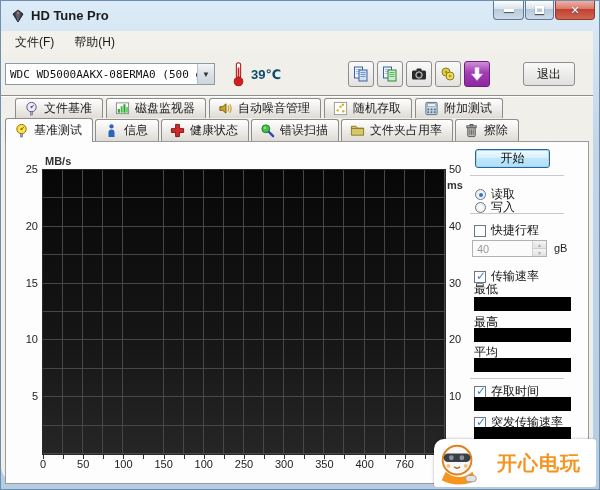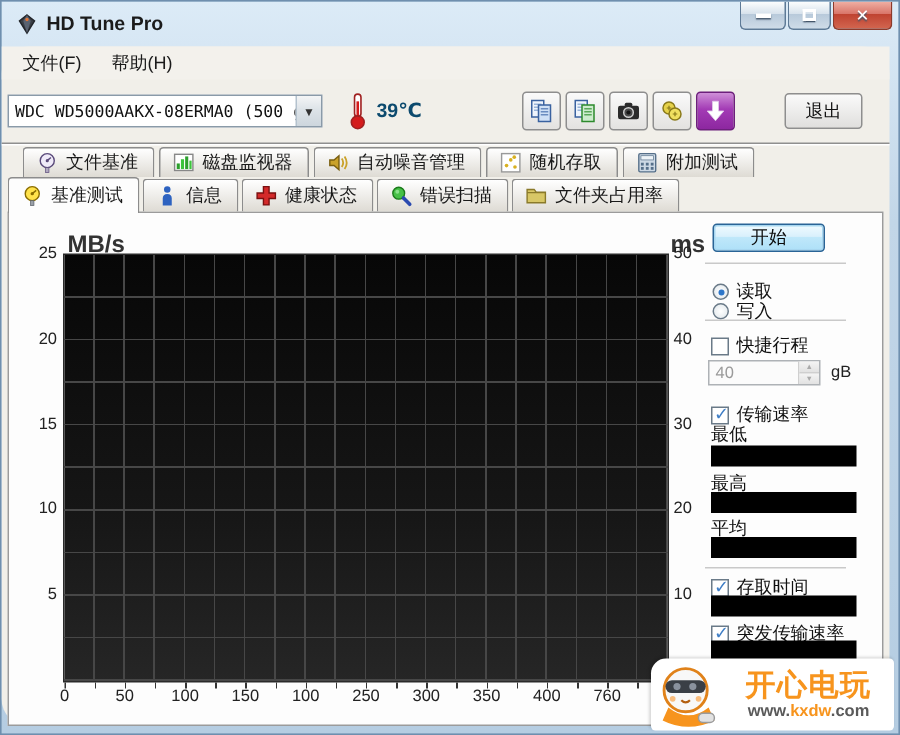--- a/index.html
+++ b/index.html
@@ -54,23 +54,23 @@
   
   .panel{position:absolute;left:4px;top:110px;width:584px;height:343px;background:#fdfdfd;border:1px solid #9b9b9b;z-index:1;}
   .chart{position:absolute;inset:0;}
   .plot{position:absolute;left:37px;top:28px;width:402px;height:284px;outline:1px solid #2a2a2a;
     background:
       repeating-linear-gradient(90deg,transparent 0,transparent 19.1px,#474747 19.1px,#474747 20.1px),
       repeating-linear-gradient(180deg,transparent 0,transparent 27.4px,#474747 27.4px,#474747 28.4px),
       linear-gradient(#070707,#161616 60%,#262626);}
   .tickstrip{position:absolute;left:37px;top:313px;width:403px;height:4px;
     background:repeating-linear-gradient(90deg,#333 0,#333 1px,transparent 1px,transparent 20.1px);}
-  .axis-unit{position:absolute;top:13px;font-size:16px;font-weight:bold;color:#333;}
+  .axis-unit{position:absolute;top:13px;font-size:11px;font-weight:bold;color:#333;}
   .unit-left{left:39px;}
-  .unit-right{left:441px;}
+  .unit-right{left:441px;margin-top:24px;}
   .axlbl{position:absolute;font-size:11px;color:#222;}
   .axl{width:26px;text-align:right;left:6px;}
   .axr{left:443px;width:26px;text-align:left;}
   .axx{top:316px;width:30px;text-align:center;}
   
   .controls{position:absolute;left:456px;top:0;width:126px;height:100%;font-size:12px;color:#111;}
   .ctl-sep{position:absolute;left:8px;width:94px;height:1px;background:#c9c9c9;}
   .start-btn{position:absolute;left:13px;top:7px;width:75px;height:19px;border:1px solid #2a6496;border-radius:3px;
     box-shadow:inset 0 0 0 1px #a8d7f0;background:linear-gradient(#f0fbff,#d9f0fc 45%,#c0e8fa 46%,#aee0f8);
     font-size:12px;color:#0a0a0a;display:flex;align-items:center;justify-content:center;}
@@ -300,20 +300,31 @@
             <span>错误扫描</span>
           </div>
           <div class="tab">
             <span class="ticon">
               <svg viewBox="0 0 16 16">
                 <path d="M1.5 3.5h5l1.5 2h6.5v7.5h-13z" fill="#d8c766" stroke="#8a7a2a"></path>
                 <path d="M1.5 5.8h13" stroke="#8a7a2a"></path>
               </svg>
             </span>
             <span>文件夹占用率</span>
+          </div>
+          <div class="tab">
+            <span class="ticon">
+              <svg viewBox="0 0 16 16">
+                <rect x="4" y="5" width="8" height="9.5" rx="1" fill="#b8b8b8" stroke="#555"></rect>
+                <rect x="3" y="3" width="10" height="2" fill="#cfcfcf" stroke="#555"></rect>
+                <rect x="6.5" y="1.6" width="3" height="1.5" fill="#cfcfcf" stroke="#555"></rect>
+                <path d="M6.2 7v5.5 M8 7v5.5 M9.8 7v5.5" stroke="#666"></path>
+              </svg>
+            </span>
+            <span>擦除</span>
           </div>
         </div>
     </div>
 
     <div class="panel">
       <div class="chart">
         <span class="axis-unit unit-left">MB/s</span>
         <span class="axis-unit unit-right">ms</span>
         <div class="plot"></div>
         <div class="tickstrip"></div>
@@ -405,17 +416,16 @@
         <circle cx="16" cy="18.5" r="2.5" fill="#8a929e"></circle>
         <circle cx="27" cy="18.5" r="2.5" fill="#8a929e"></circle>
         <circle cx="13" cy="27" r="2" fill="#f9bd7e"></circle>
         <circle cx="31" cy="27" r="2" fill="#f9bd7e"></circle>
         <path d="M19 28q3 3 6 0" stroke="#b35f10" fill="none" stroke-width="1.5"></path>
         <rect x="31" y="37" width="11" height="6.5" rx="3" fill="#e2e2e2" stroke="#9a9a9a"></rect>
       </svg>
     </span>
     <span class="wm-text">
       <div class="wm-title">开心电玩</div>
-      <div class="wm-url"><span>www.</span><span class="host">kxdw</span><span>.com</span></div>
     </span>
   </div>
 
 </div>
 
 </body></html>

